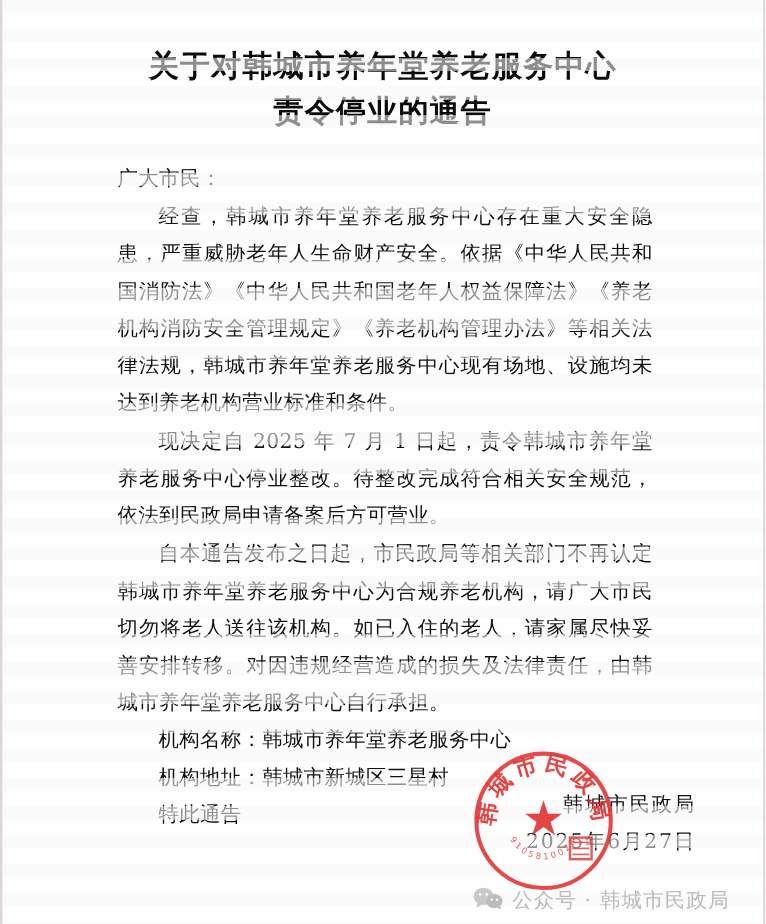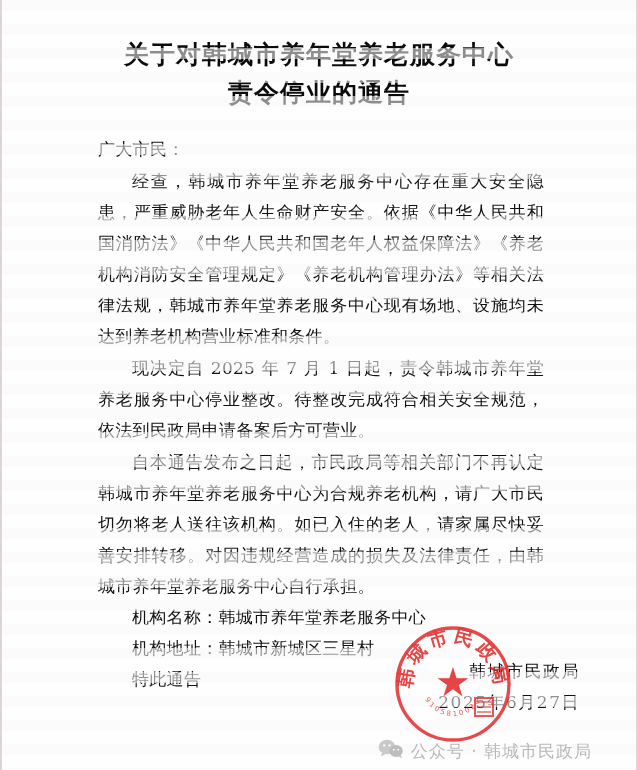--- a/index.html
+++ b/index.html
@@ -121,21 +121,21 @@
 
   
   .footer-watermark {
     position: absolute;
     left: 0;
     bottom: 8px;
     width: 100%;
     display: flex;
     align-items: center;
     justify-content: flex-end;
-    padding-right: 44px;
+    padding-right: 28px;
     gap: 7px;
     z-index: 5;
   }
   .wechat-icon { display: block; }
   .footer-text {
     font-family: "DejaVu Sans", "Liberation Sans", sans-serif;
     font-size: 17px;
     color: #b9b9b9;
     letter-spacing: 1px;
     line-height: 22px;

